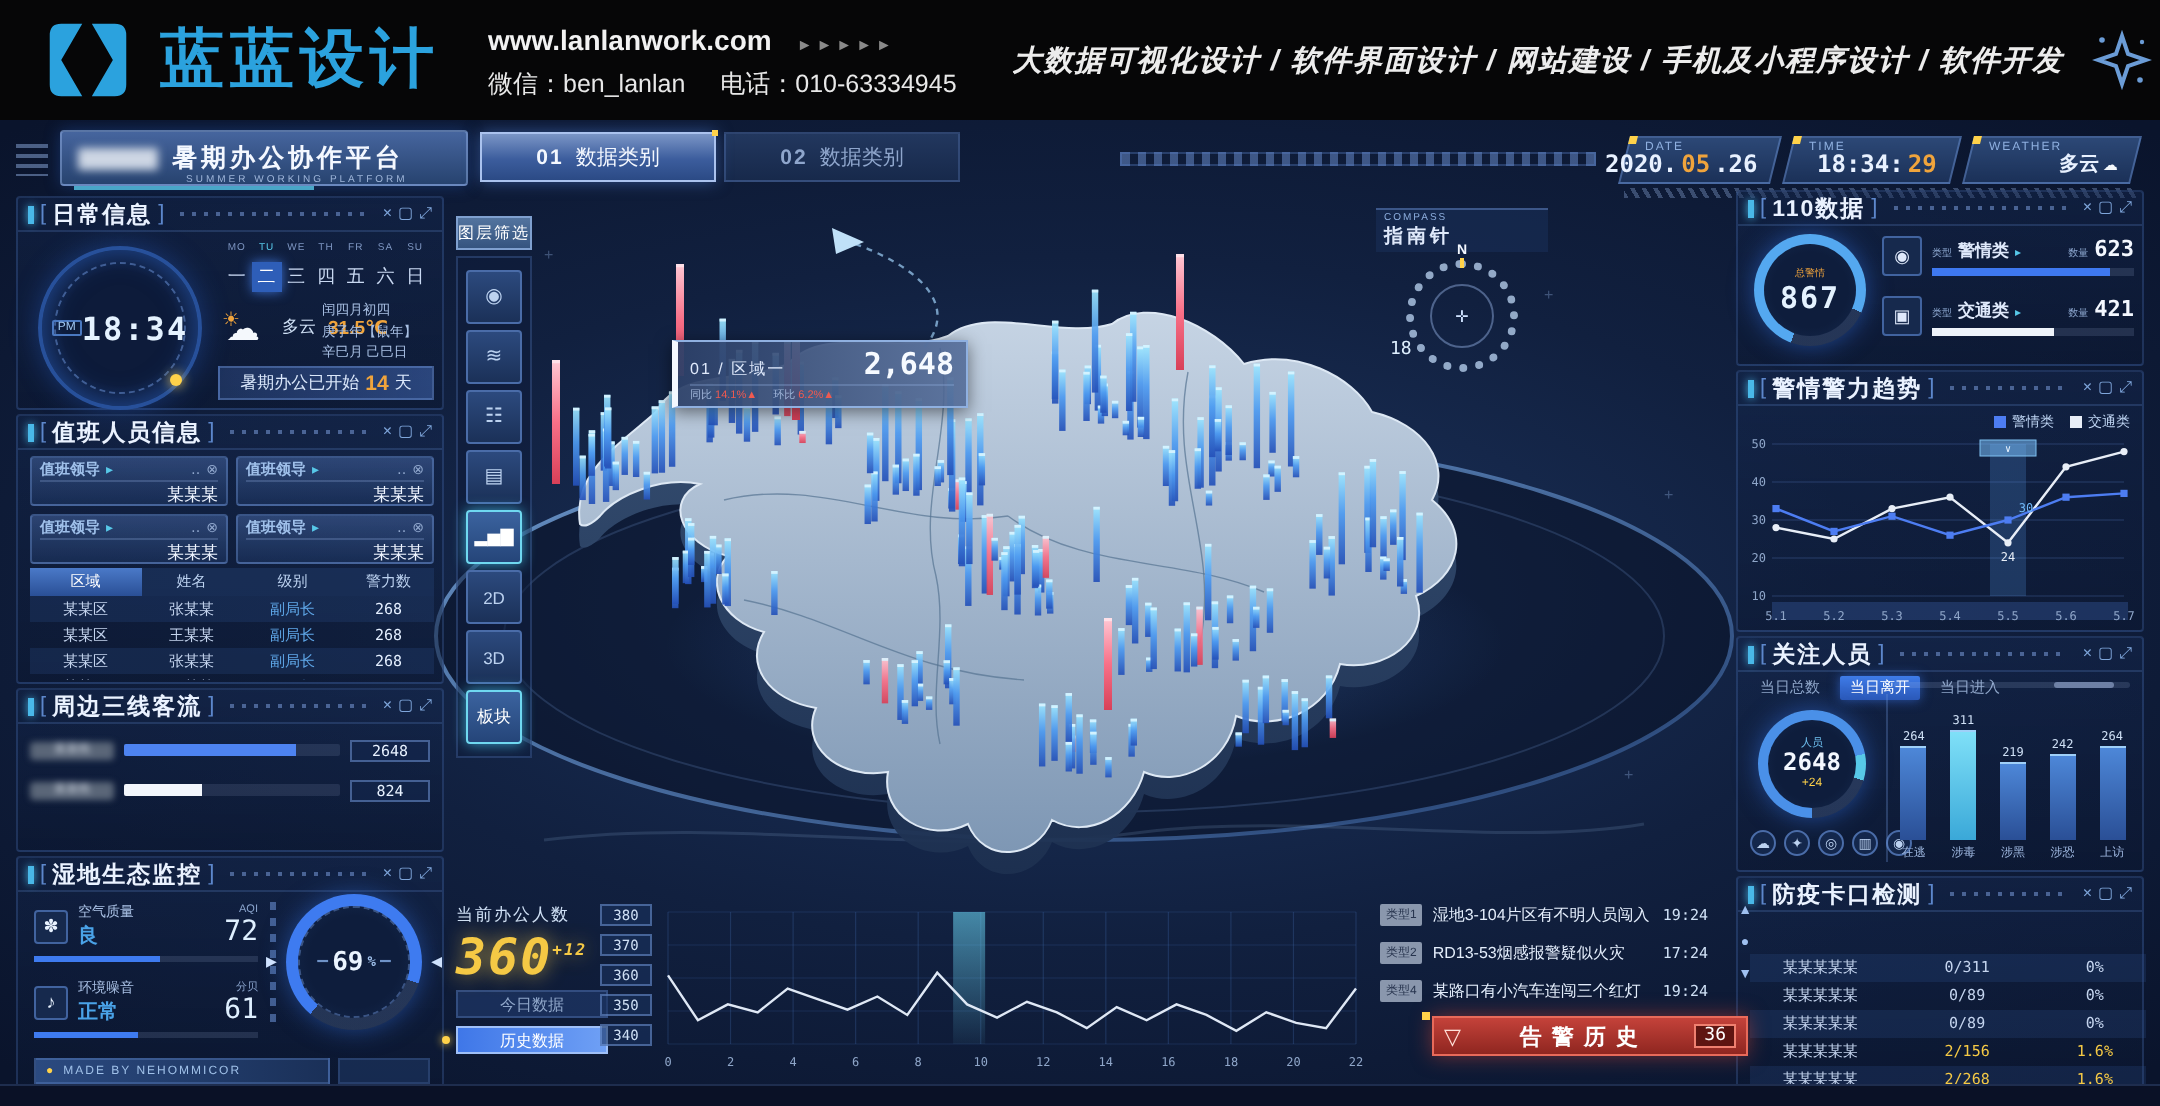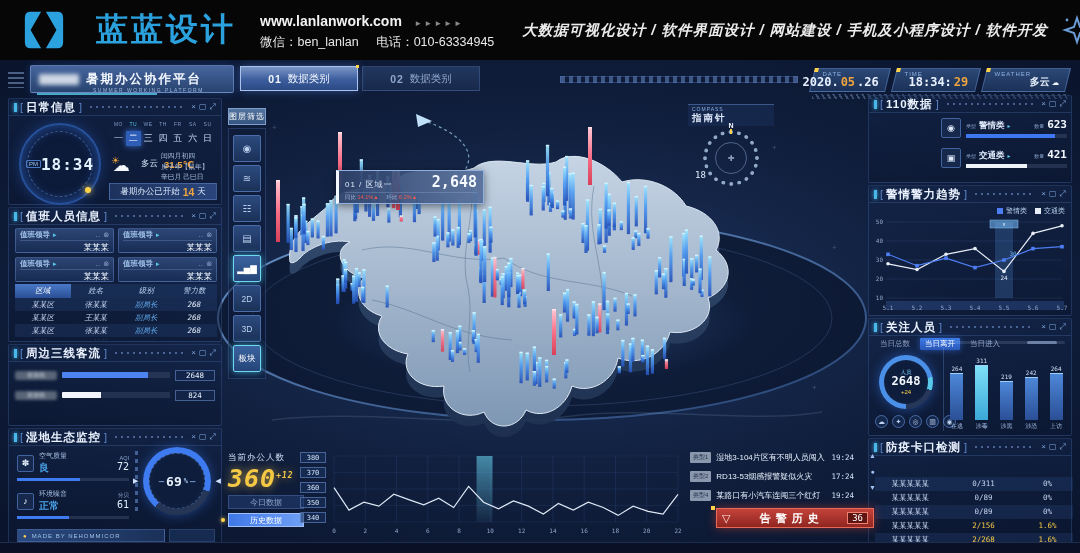--- a/index.html
+++ b/index.html
@@ -5,21 +5,21 @@
   html,body{margin:0;padding:0;background:#1a1a1a;}
   *{box-sizing:border-box;}
   .stage{position:relative;width:1080px;height:553px;overflow:hidden;background:#050608;
     font-family:"Liberation Sans","DejaVu Sans",sans-serif;-webkit-font-smoothing:antialiased;}
   .mono{font-family:"DejaVu Sans Mono",monospace;}
 
   
   .site-header{position:absolute;top:0;left:0;width:1080px;height:60px;background:#060607;
     display:flex;align-items:center;padding:0 22px;gap:14px;}
   .logo-mark{width:44px;height:44px;flex:0 0 auto;}
-  .brand{color:#2ba2de;font-size:32px;font-weight:bold;letter-spacing:3px;white-space:nowrap;margin-left:16px;}
+  .brand{color:#2ba2de;font-size:32px;font-weight:bold;letter-spacing:3px;white-space:nowrap;}
   .hdr-contact{margin-left:10px;line-height:1.5;white-space:nowrap;}
   .hdr-url{color:#f2f2f2;font-size:14px;font-weight:bold;}
   .hdr-arrows{color:#8a8a8a;font-size:8px;letter-spacing:2px;margin-left:8px;}
   .hdr-line2{color:#e8e8e8;font-size:12.5px;}
   .hdr-line2 span{margin-right:14px;}
   .services{flex:1;text-align:center;color:#ececec;font-size:14.5px;font-style:italic;
     font-weight:bold;letter-spacing:1px;white-space:nowrap;}
   .collect-wrap{display:flex;align-items:center;gap:8px;}
 
   
@@ -105,21 +105,21 @@
   .dutycards{position:absolute;left:6px;top:20px;width:202px;display:grid;grid-template-columns:1fr 1fr;gap:4px;}
   .dcard{height:25px;background:linear-gradient(180deg,rgba(80,115,180,.45),rgba(30,55,100,.55));
     border:1px solid rgba(120,160,230,.35);border-radius:2px;padding:1px 4px;cursor:pointer;}
   .dcard-h{display:flex;align-items:center;gap:3px;}
   .dcard-role{color:#9fc0ea;font-size:7.5px;font-weight:bold;}
   .dcard-arrow{color:#57c8e8;font-size:7px;}
   .dcard-more{margin-left:auto;color:#8fa6cc;font-size:7px;}
   .dcard-x{color:#8fa6cc;font-size:7px;}
   .dcard-name{text-align:right;color:#eef4ff;font-size:8.5px;border-top:1px solid rgba(150,180,230,.25);padding-top:1px;}
   .dtable{position:absolute;left:6px;top:76px;width:202px;overflow:hidden;height:56px;}
-  .dt-head,.dtr{display:grid;grid-template-columns:1.1fr 1fr 1fr .9fr;font-style:italic;}
+  .dt-head,.dtr{display:grid;grid-template-columns:1.1fr 1fr 1fr .9fr;}
   .dth{font-size:7.5px;color:#bcd2f0;text-align:center;padding:2px 0;background:rgba(30,55,100,.6);}
   .dth0{background:linear-gradient(180deg,#4a79c8,#2a4f96);color:#fff;}
   .dtc{font-size:7.5px;text-align:center;padding:1.5px 0;color:#c4d4ee;}
   .dtr.alt{background:rgba(50,85,150,.22);}
   .dtc.c2{color:#5fa7e8;}
   .dtc.c3{color:#e4efff;font-family:"DejaVu Sans Mono",monospace;}
 
   
   .frow{position:relative;display:flex;align-items:center;gap:5px;height:14px;margin:6px 6px 0 6px;}
   .fpill{width:42px;height:9px;background:#5a6678;border-radius:2px;color:#d6dde8;font-size:6px;
@@ -131,21 +131,21 @@
 
   
   .metric{position:absolute;left:8px;width:112px;}
   .metric .mrow{display:flex;align-items:center;gap:5px;}
   .micon{width:17px;height:17px;border:1px solid #41639f;background:#16294d;border-radius:2px;
     color:#e8f2ff;font-size:9px;display:flex;align-items:center;justify-content:center;}
   .mlabel{color:#a9c0e4;font-size:7px;}
   .mstatus{color:#4aa3e8;font-size:10px;font-weight:bold;}
   .mright{margin-left:auto;text-align:right;}
   .munit{color:#8aa4cc;font-size:5.5px;}
-  .mvalue{color:#dff0ff;font-size:10px;font-family:"DejaVu Sans Mono",monospace;}
+  .mvalue{color:#dff0ff;font-size:14px;font-family:"DejaVu Sans Mono",monospace;}
   .mtrack{margin-top:3px;height:3px;background:rgba(180,200,240,.14);}
   .mfill{display:block;height:100%;background:#3e7bf0;}
   .eco-div{position:absolute;left:126px;top:22px;width:3px;height:62px;
     background:repeating-linear-gradient(180deg,rgba(110,150,220,.55) 0 4px,transparent 4px 8px);}
   .gauge{position:absolute;left:134px;top:18px;width:68px;height:68px;border-radius:50%;
     background:conic-gradient(from 220deg,#3e7bf0 0 69%,rgba(130,160,210,.2) 0);
     box-shadow:0 0 12px rgba(50,110,220,.5);}
   .gauge::before{content:"";position:absolute;inset:6px;border-radius:50%;
     background:radial-gradient(circle,#0e1d3c 60%,#15294e 100%);border:1px dashed rgba(120,160,230,.4);}
   .gauge-c{position:absolute;inset:0;display:flex;align-items:center;justify-content:center;gap:2px;
@@ -1123,20 +1123,26 @@
       <div class="ph">
           <span class="ph-tick"></span>
           <span class="ph-brkt">[</span>
           <span class="ph-title">110数据</span>
           <span class="ph-brkt">]</span>
           <div class="ph-lead"></div>
           <span class="ph-ctl">×</span>
           <span class="ph-ctl">▢</span>
           <span class="ph-ctl">⤢</span>
         </div>
+      <div class="g867">
+        <div class="in">
+          <span class="lab">总警情</span>
+          <span class="num">867</span>
+        </div>
+      </div>
       <div id="p110rows">
           <div class="p110row" style="top: 22px;">
             <div class="p110ic">◉</div>
             <div class="p110main">
               <div class="p110l1">
                 <span class="p110tl">类型</span>
                 <span class="p110t">警情类</span>
                 <span class="p110car">▸</span>
                 <span class="p110nl">数量</span>
                 <span class="p110n">623</span>

